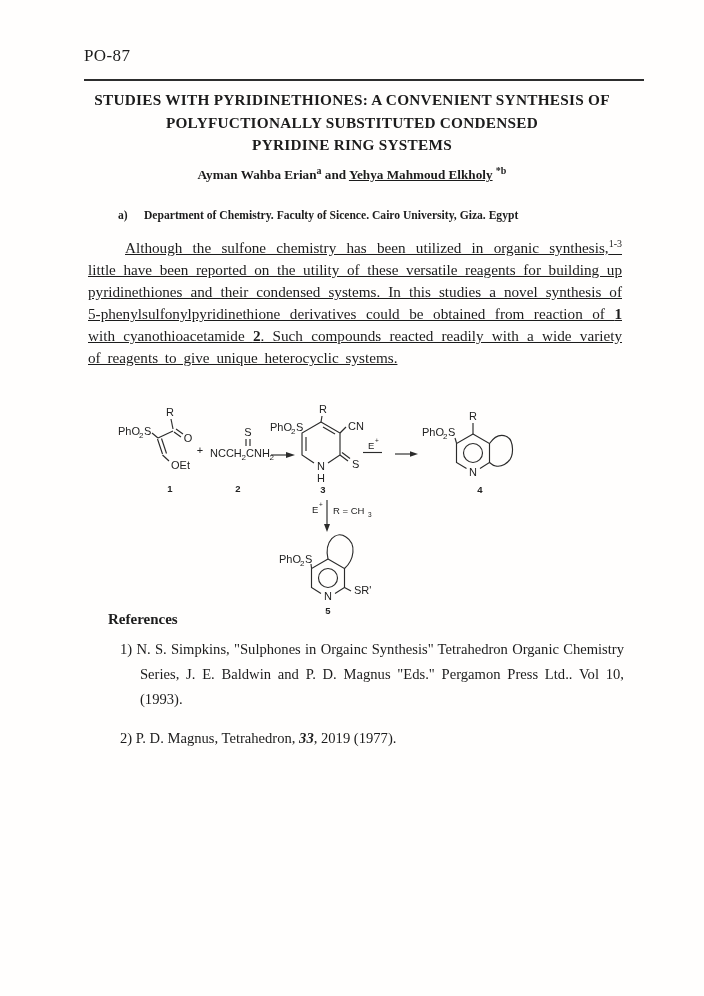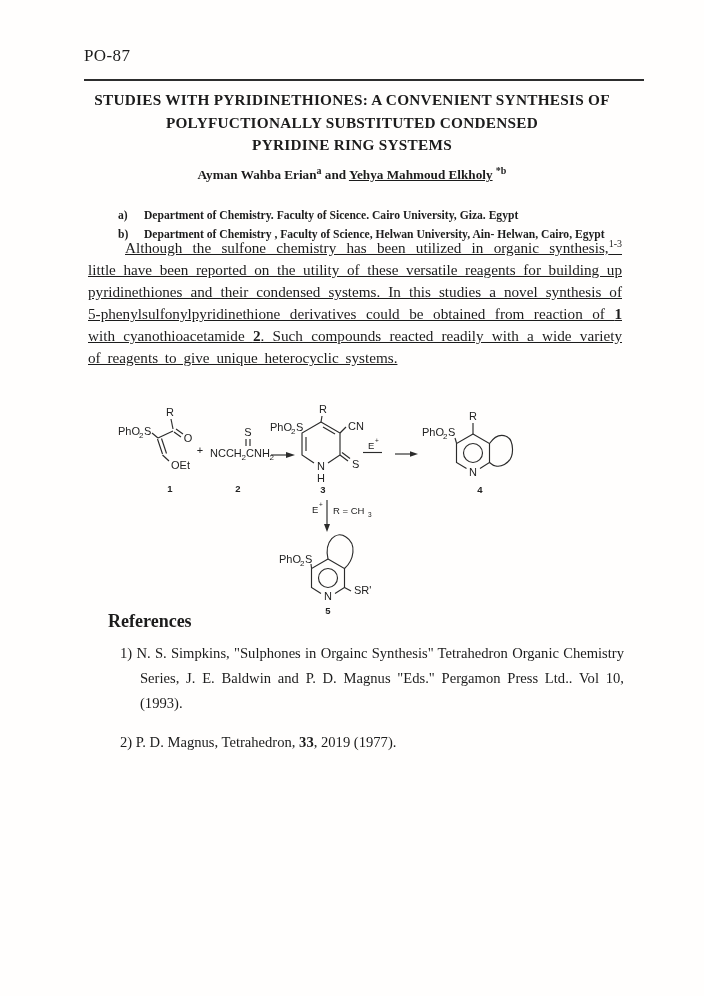--- a/index.html
+++ b/index.html
@@ -57,24 +57,24 @@
   .scheme text{fill:#222;font-family:"Liberation Sans", sans-serif;font-size:11px;}
   .scheme .sub{font-size:8px;}
   .scheme .supt{font-size:6.5px;}
   .scheme .cnum{font-size:9.5px;font-weight:bold;}
   .scheme .cond{font-size:9.5px;}
   .scheme path,.scheme line,.scheme circle{stroke:#2b2b2b;stroke-width:1.15;fill:none;}
   .scheme polygon{fill:#2b2b2b;stroke:none;}
 
   
   .refs{position:absolute;top:611px;left:88px;width:536px;font-size:14.6px;}
-  .refs h2{font-size:18px;margin:0 0 0 20px;font-weight:bold;}
+  .refs h2{font-size:15px;margin:0 0 0 20px;font-weight:bold;}
   .ref{margin-top:9px;line-height:25px;padding-left:52px;text-indent:-20px;text-align:justify;}
   .ref + .ref{margin-top:14px;}
-  .ref .vol{font-weight:bold;}
+  .ref .vol{font-weight:bold;font-style:italic;}
 </style>
 </head>
 <body>
 
 <div class="page">
 
   <div class="hdr">
     <span class="h-left">PO-87</span>
   </div>
 
@@ -84,23 +84,20 @@
     <span>PYRIDINE RING SYSTEMS</span>
   </h1>
 
   <div class="byline">
     <span>Ayman Wahba Erian</span><span class="sup">a</span><span> and </span><span class="u">Yehya Mahmoud Elkholy</span> <span class="sup">*b</span>
   </div>
 
   <div class="affils">
     <div class="affil">
       <span class="mk">a)</span><span>Department of Chemistry. Faculty of Sicence. Cairo University, Giza. Egypt</span>
-    </div>
-    <div class="affil">
-      <span class="mk">b)</span><span>Department of Chemistry , Faculty of Science, Helwan University, Ain- Helwan, Cairo, Egypt</span>
     </div>
   </div>
 
   <p class="abstract"><span>Although the sulfone chemistry has been utilized in organic synthesis,</span><span class="sup">1-3</span><span> little have been reported on the utility of these versatile reagents for building up pyridinethiones and their condensed systems. In this studies a novel synthesis of 5-phenylsulfonylpyridinethione derivatives could be obtained from reaction of </span><span class="bnum">1</span><span> with cyanothioacetamide </span><span class="bnum">2</span><span>. Such compounds reacted readily with a wide variety of reagents to give unique heterocyclic systems.</span></p>
 
   <svg class="scheme" width="580" height="215" viewBox="0 0 580 215" xmlns="http://www.w3.org/2000/svg">
 
     <g>
       <text x="33" y="35">PhO</text>
       <text class="sub" x="54" y="38">2</text>

